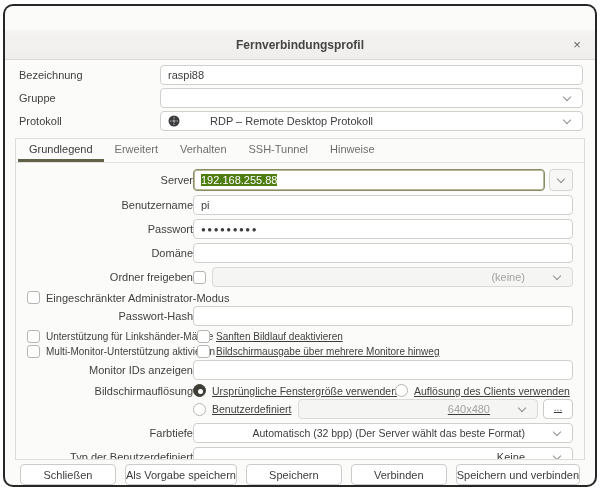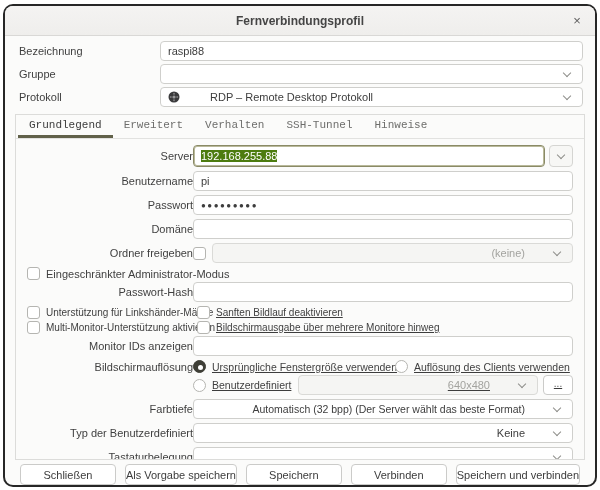--- a/index.html
+++ b/index.html
@@ -12,21 +12,21 @@
     position:absolute;left:3px;top:4px;right:3px;bottom:3px;
     background:#262626;border-radius:10px;padding:2px;box-sizing:border-box;
   }
   .window{
     width:100%;height:100%;background:#fbfbfa;border-radius:8px;
     overflow:hidden;display:flex;flex-direction:column;box-sizing:border-box;
   }
   
   .titlebar{
     height:29px;flex:none;background:linear-gradient(#f4f3f2,#efeeec);
-    border-bottom:1px solid #d9d8d6;display:flex;align-items:center;position:relative;
+    border-bottom:1px solid #d9d8d6;display:flex;align-items:center;position:relative;margin-top:24px;
   }
   .title{flex:1;text-align:center;font-weight:bold;font-size:12px;color:#454545;}
   .close{
     position:absolute;right:9px;top:50%;transform:translateY(-50%);
     width:18px;height:18px;display:flex;align-items:center;justify-content:center;
     font-size:13px;color:#5f5f5f;border-radius:3px;cursor:default;
   }
   
   .row{display:flex;align-items:center;}
   .lbl{flex:none;font-size:11px;color:#3f3f3f;white-space:nowrap;}
@@ -74,21 +74,21 @@
   .topform .lbl{width:141px;}
   .proto-icon{flex:none;width:12px;height:12px;margin-right:6px;}
   
   .notebook{
     flex:1;margin:4px 10px 0 10px;border:1px solid #dcdcda;border-bottom:1px solid #dcdcda;
     background:#fbfbfa;display:flex;flex-direction:column;min-height:0;
   }
   .tabbar{flex:none;height:23px;display:flex;align-items:stretch;border-bottom:1px solid #e2e2e0;padding-left:2px;}
   .tab{
     display:flex;align-items:center;padding:0 11px;font-size:11px;color:#6e6e6c;
-    border-bottom:3px solid transparent;box-sizing:border-box;cursor:default;font-family:Liberation Mono, monospace;
+    border-bottom:3px solid transparent;box-sizing:border-box;cursor:default;
   }
   .tab.active{color:#3c3c3c;border-bottom:3px solid #61614a;}
   .tabcontent{flex:1;padding:6px 11px 4px 11px;overflow:hidden;text-align:right;}
   .tabcontent .lbl{width:166px;}
   .r-entry{margin-bottom:4px;}
   .r-short{margin-bottom:2px;}
   .col1{flex:none;width:170px;display:flex;align-items:center;}
   .fieldcol{flex:1;display:flex;align-items:center;min-width:0;text-decoration:underline;}
   .radio-item{display:flex;align-items:center;}
   .radio-item.first{width:202px;flex:none;}

